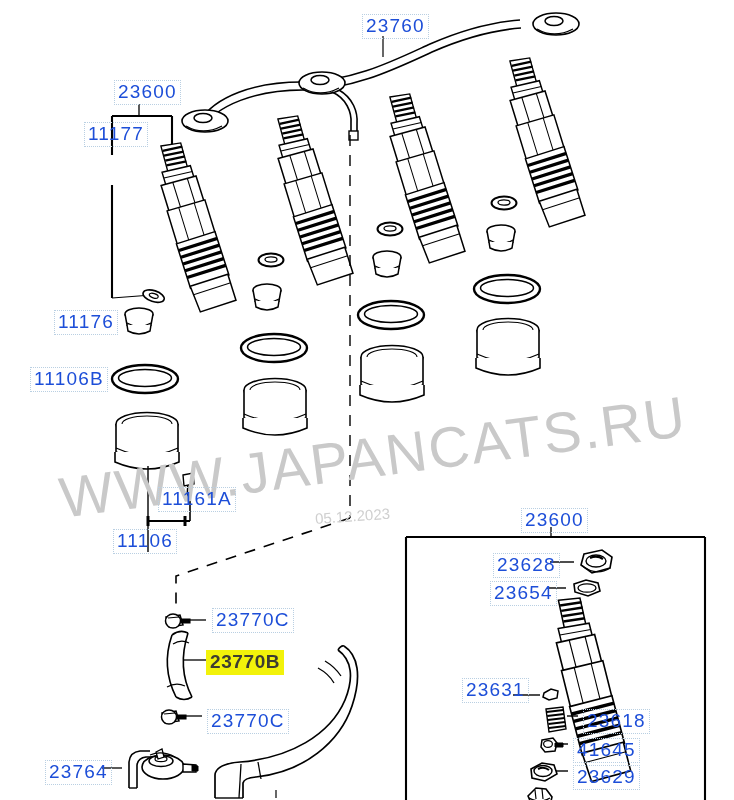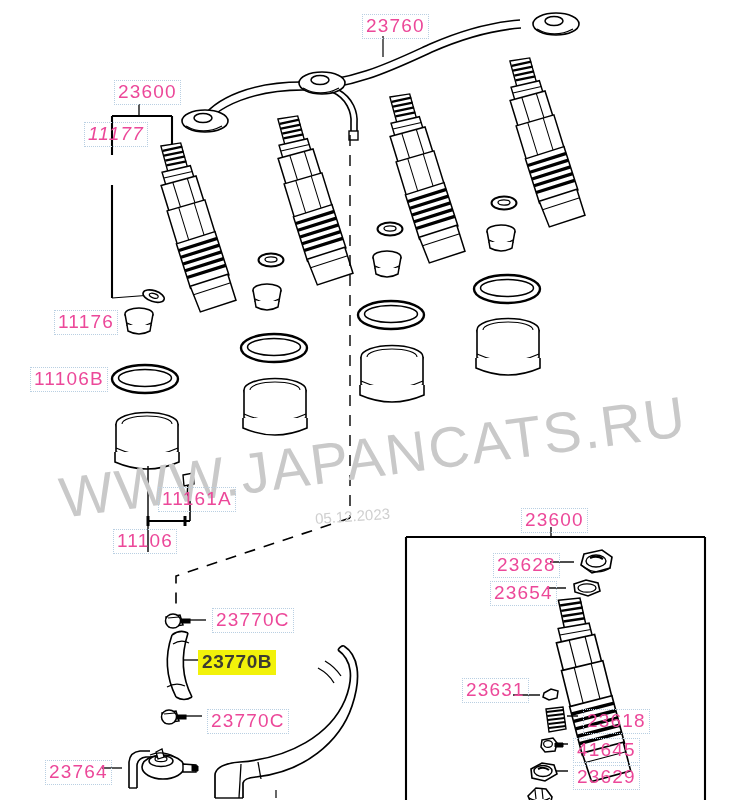--- a/index.html
+++ b/index.html
@@ -22,21 +22,21 @@
     left: 0;
     top: 0;
     width: 734px;
     height: 800px;
   }
   .lbl {
     position: absolute;
     font-family: "Liberation Sans", sans-serif;
     font-size: 19px;
     letter-spacing: 1.2px;
-    color: #ec4899;
+    color: #1d4ed8;
     border: 1px dotted #b9cfe2;
     background: rgba(255,255,255,0.0);
     padding: 1px 3px 2px 3px;
     white-space: nowrap;
     line-height: 1.05;
   }
   .lbl.hl {
     background: #f2f20a;
     color: #3c3c32;
     border-color: #f2f20a;
@@ -350,31 +350,31 @@
     </g>
   </svg>
 
   <div class="watermark" style="left:60px; top:465px;">WWW.JAPANCATS.RU</div>
 
   <div class="datestamp" style="left:315px; top:510px;">05.12.2023</div>
 
   <div id="label-layer">
       <div class="lbl" style="left: 362px; top: 14px;">23760</div>
       <div class="lbl" style="left: 114px; top: 80px;">23600</div>
-      <div class="lbl" style="left: 84px; top: 122px; font-style: italic;">11177</div>
+      <div class="lbl" style="left: 84px; top: 122px;">11177</div>
       <div class="lbl" style="left: 54px; top: 310px;">11176</div>
       <div class="lbl" style="left: 30px; top: 367px;">11106B</div>
       <div class="lbl" style="left: 158px; top: 487px;">11161A</div>
       <div class="lbl" style="left: 113px; top: 529px;">11106</div>
       <div class="lbl" style="left: 521px; top: 508px;">23600</div>
       <div class="lbl" style="left: 493px; top: 553px;">23628</div>
       <div class="lbl" style="left: 490px; top: 581px;">23654</div>
       <div class="lbl" style="left: 462px; top: 678px;">23631</div>
       <div class="lbl" style="left: 583px; top: 709px;">23618</div>
       <div class="lbl" style="left: 573px; top: 738px;">41645</div>
       <div class="lbl" style="left: 573px; top: 765px; text-align: right;">23629</div>
       <div class="lbl" style="left: 212px; top: 608px;">23770C</div>
-      <div class="lbl hl" style="left: 198px; top: 650px;">23770B</div>
+      <div class="lbl hl" style="left: 206px; top: 650px;">23770B</div>
       <div class="lbl" style="left: 207px; top: 709px;">23770C</div>
       <div class="lbl" style="left: 45px; top: 760px;">23764</div>
     </div>
 
 </div>
 
 </body></html>

